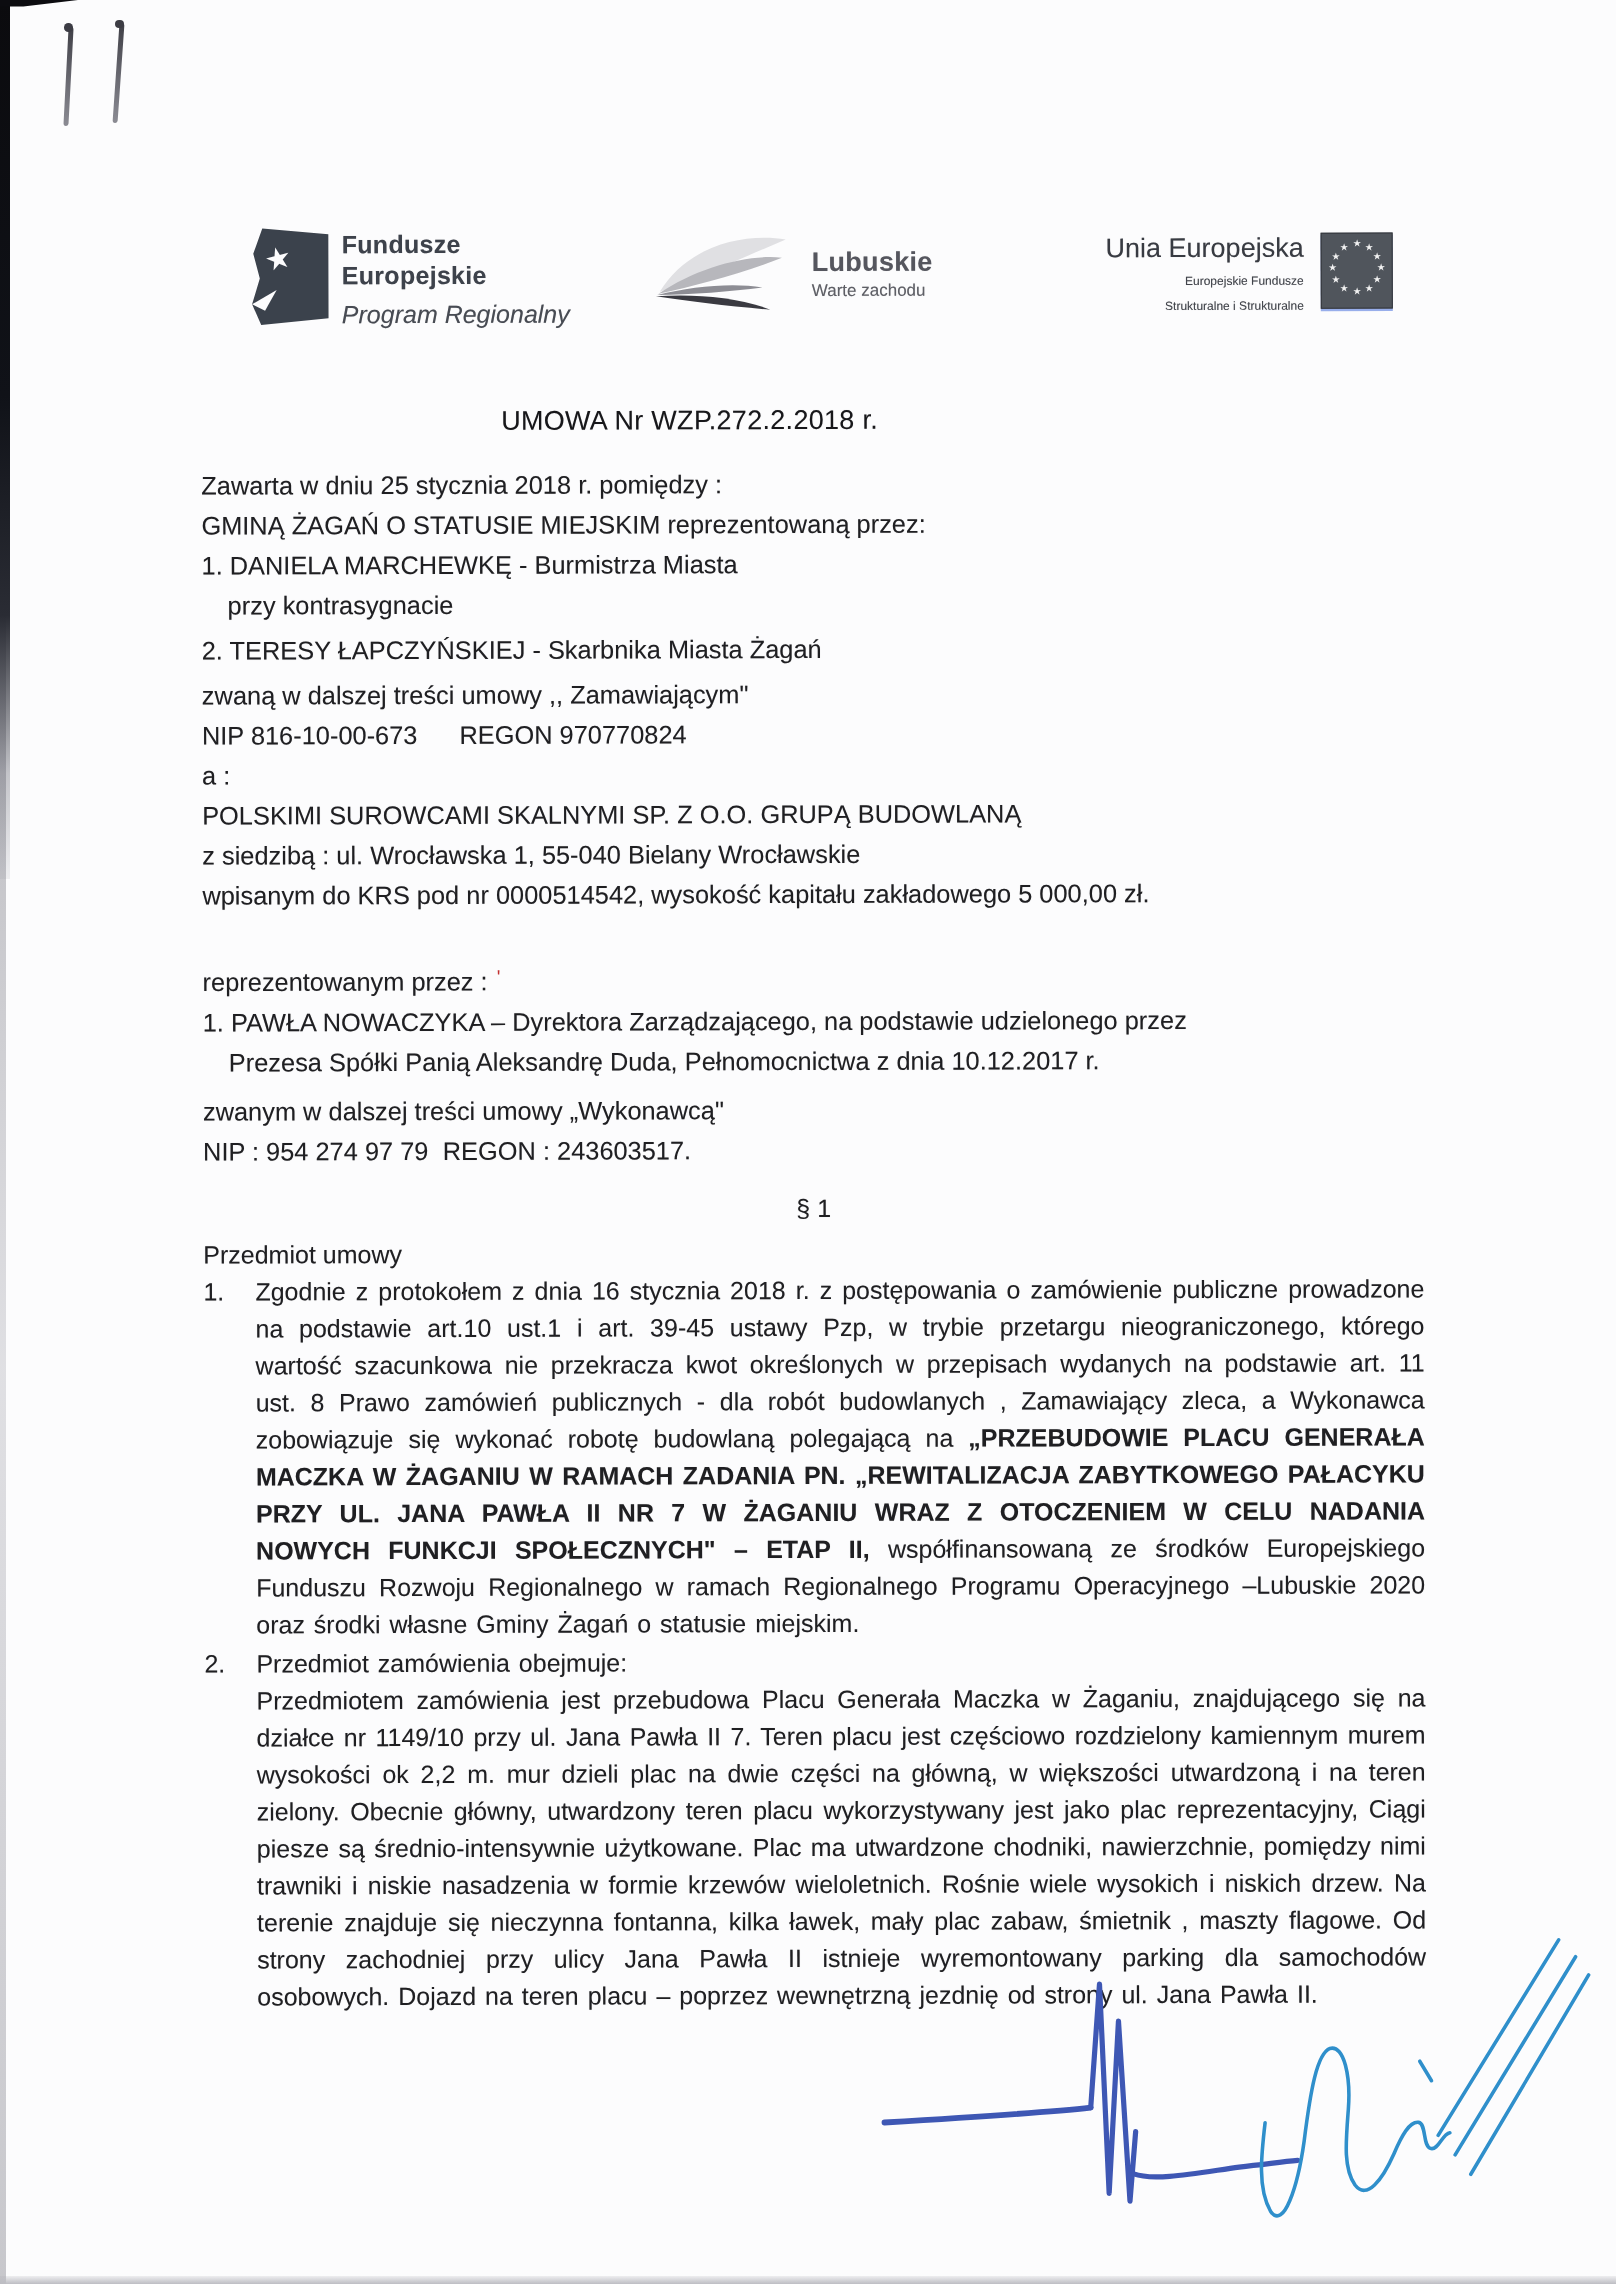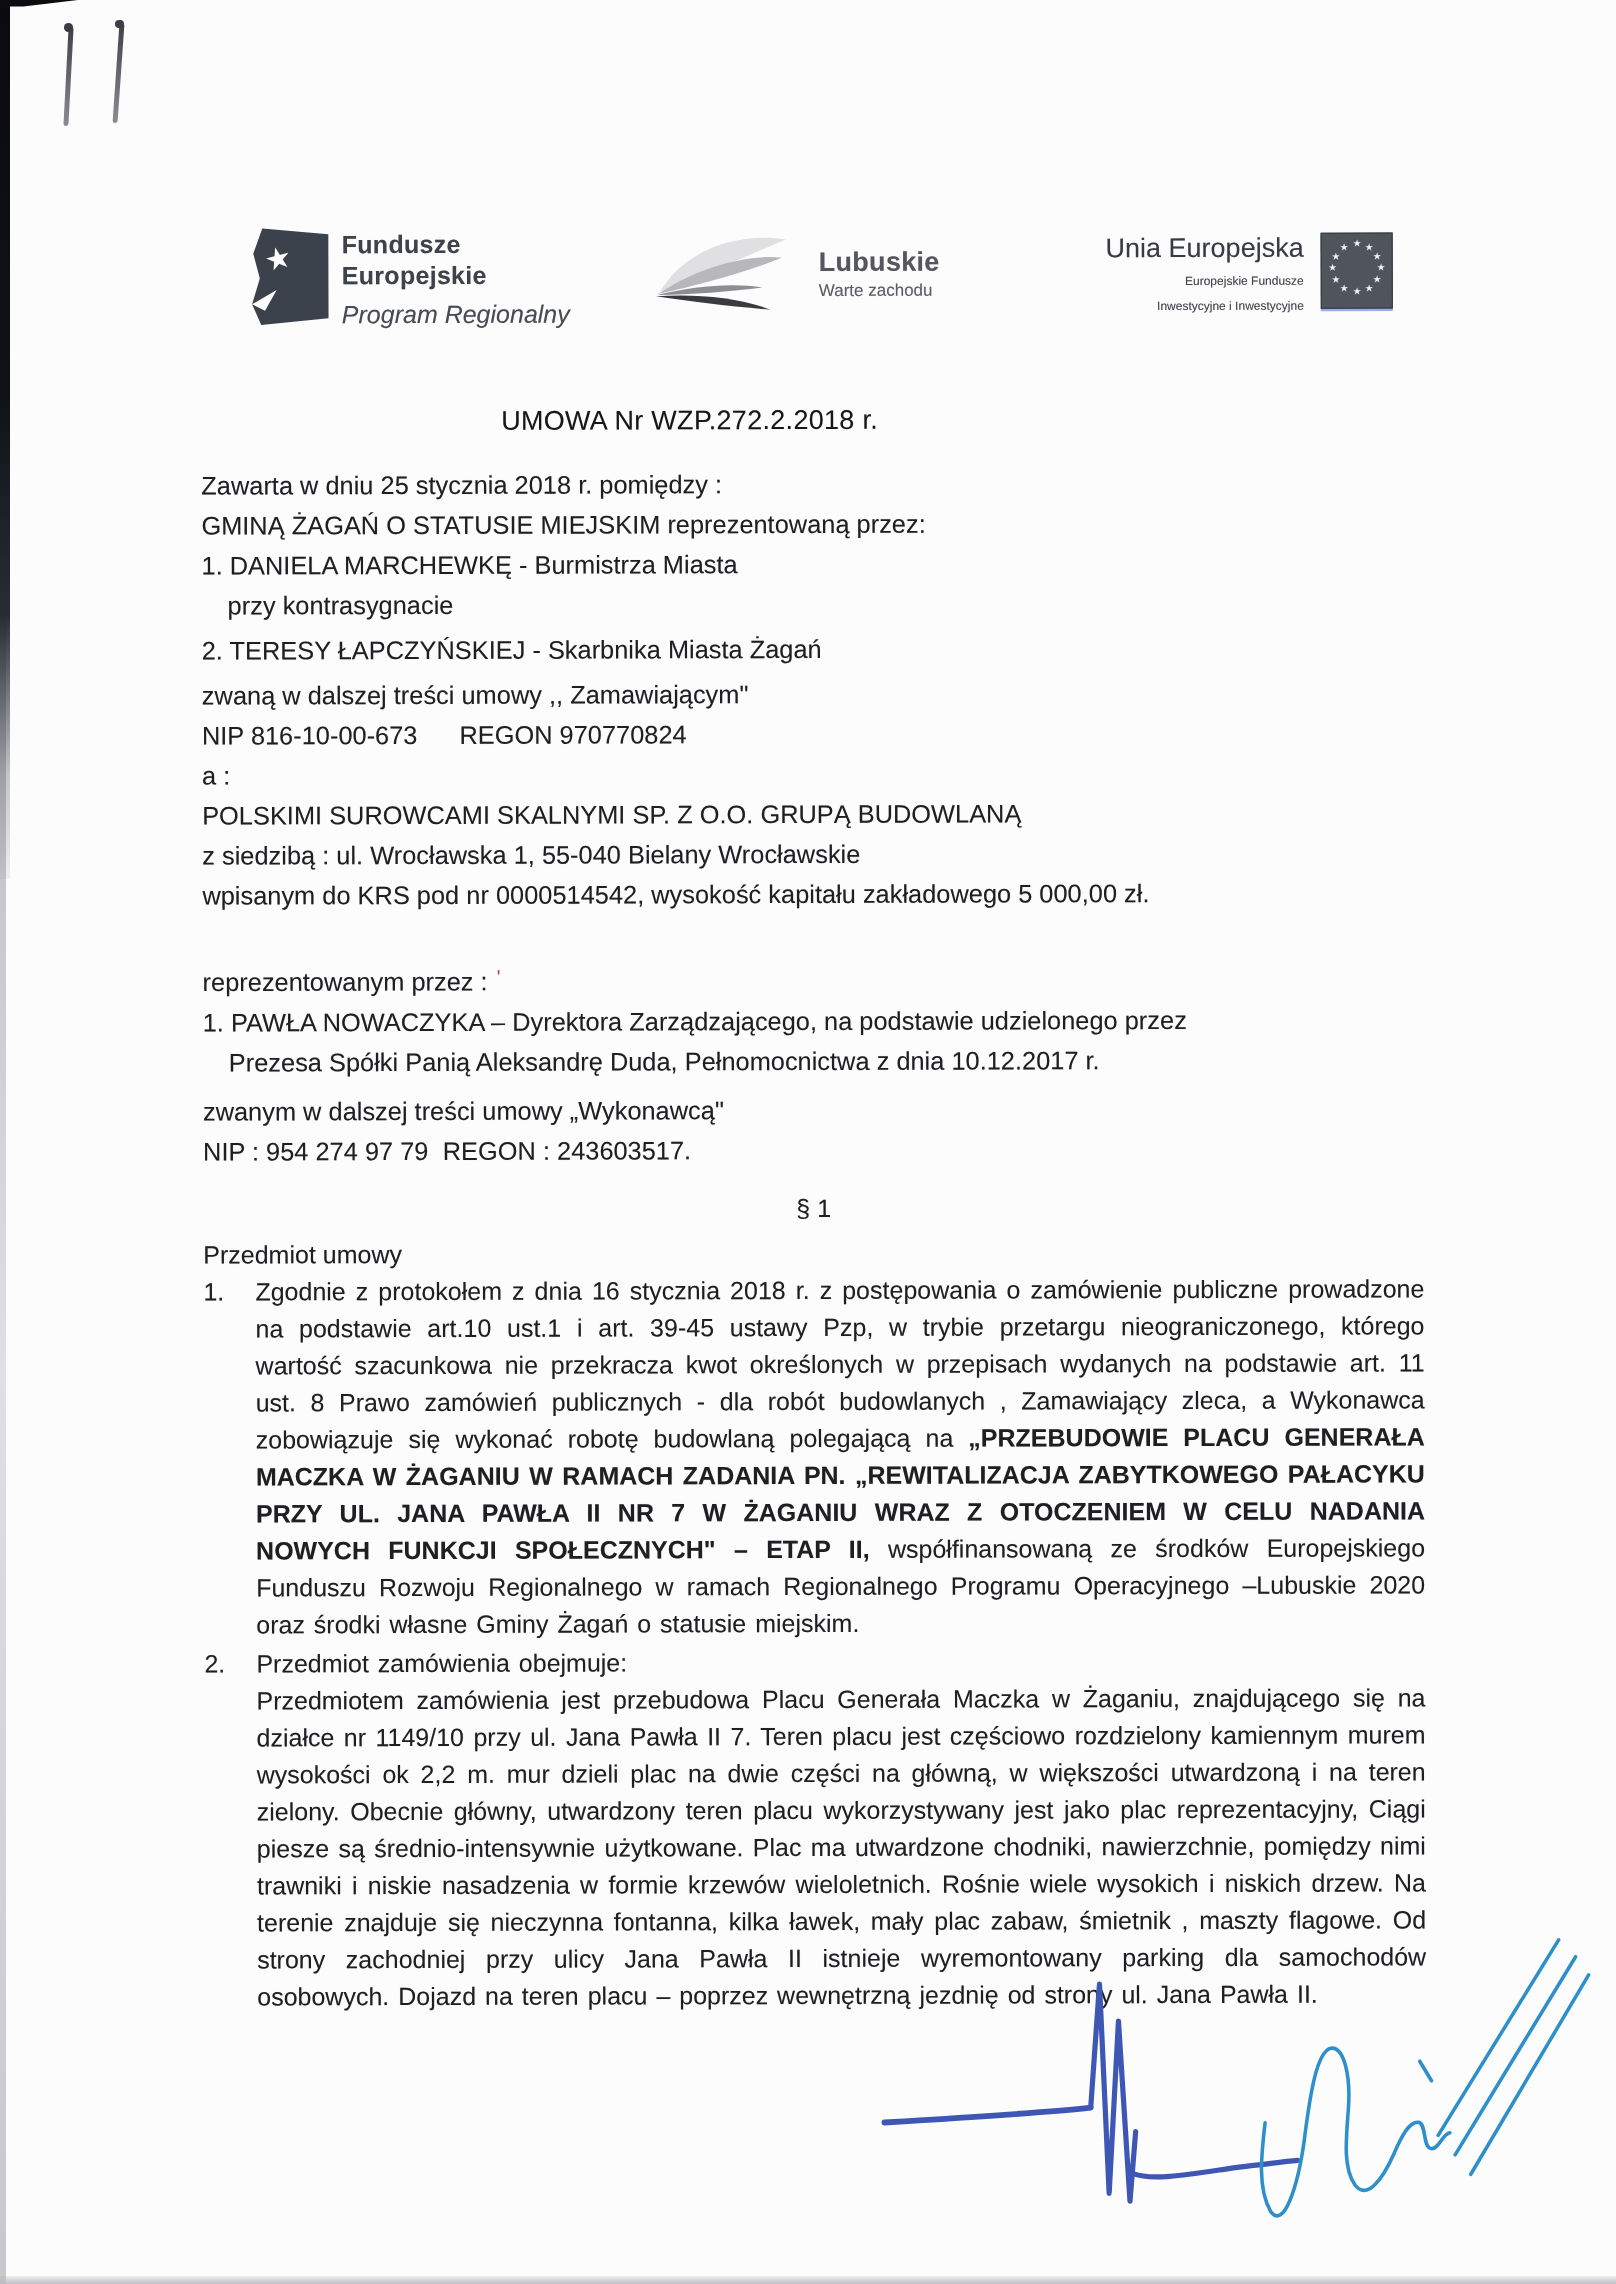--- a/index.html
+++ b/index.html
@@ -37,21 +37,21 @@
   }
   .staple-dot{position:absolute;width:8.5px;height:8.5px;border-radius:50%;background:#3c3c44;}
   .red-tick{color:#c23030;font-size:19.5px;vertical-align:6.5px;margin-left:9px;text-shadow:none;}
 
   
   .logo-fe{position:absolute;left:253px;top:225px;display:flex;}
   .logo-fe-text{margin-left:12px;padding-top:2.6px;}
   .logo-fe-name{font-size:25px;font-weight:bold;line-height:31px;color:#3d424b;letter-spacing:0.3px;}
   .logo-fe-sub{font-size:25px;color:#474b53;margin-top:9px;font-style:italic;}
   .logo-lubuskie{position:absolute;left:654px;top:229px;display:flex;align-items:flex-start;}
-  .logo-lubuskie-text{margin-left:21px;padding-top:18px;}
+  .logo-lubuskie-text{margin-left:14px;padding-top:18px;}
   .logo-lubuskie-name{font-size:27px;font-weight:bold;color:#55565e;letter-spacing:0.3px;}
   .logo-lubuskie-sub{font-size:17px;color:#5e5f66;margin-top:2.6px;}
   .logo-ue{position:absolute;left:990px;top:234px;display:flex;align-items:flex-start;}
   .logo-ue-text{width:316px;text-align:right;}
   .logo-ue-name{font-size:27px;font-weight:normal;color:#383b42;}
   .logo-ue-sub{font-size:12px;color:#41444b;line-height:25px;margin-top:5.2px;}
   .eu-flag{position:relative;width:70px;height:74px;margin-left:17px;
     background:#50555c;border:1.3px solid #33363c;
     box-shadow:0 2.6px 0 rgba(70,110,220,.55);}
   .eu-flag .star{position:absolute;color:#f2f2f2;font-size:9.8px;line-height:9.8px;text-shadow:none;}
@@ -129,21 +129,21 @@
       <div class="logo-lubuskie-text">
         <div class="logo-lubuskie-name txt">Lubuskie</div>
         <div class="logo-lubuskie-sub txt">Warte zachodu</div>
       </div>
     </div>
 
     <div class="logo-ue">
       <div class="logo-ue-text">
         <div class="logo-ue-name txt">Unia Europejska</div>
         <div class="logo-ue-sub txt">Europejskie Fundusze</div>
-        <div class="logo-ue-sub txt" style="margin-top:0;">Inwestycyjne i Inwestycyjne</div>
+        <div class="logo-ue-sub txt" style="margin-top:0;">Strukturalne i Strukturalne</div>
       </div>
       <div class="eu-flag">
         <span class="star" style="left:31px;top:5.2px;">★</span>
         <span class="star" style="left:43px;top:8.5px;">★</span>
         <span class="star" style="left:51px;top:17.6px;">★</span>
         <span class="star" style="left:55px;top:29px;">★</span>
         <span class="star" style="left:51px;top:41px;">★</span>
         <span class="star" style="left:43px;top:50px;">★</span>
         <span class="star" style="left:31px;top:53px;">★</span>
         <span class="star" style="left:18px;top:50px;">★</span>

